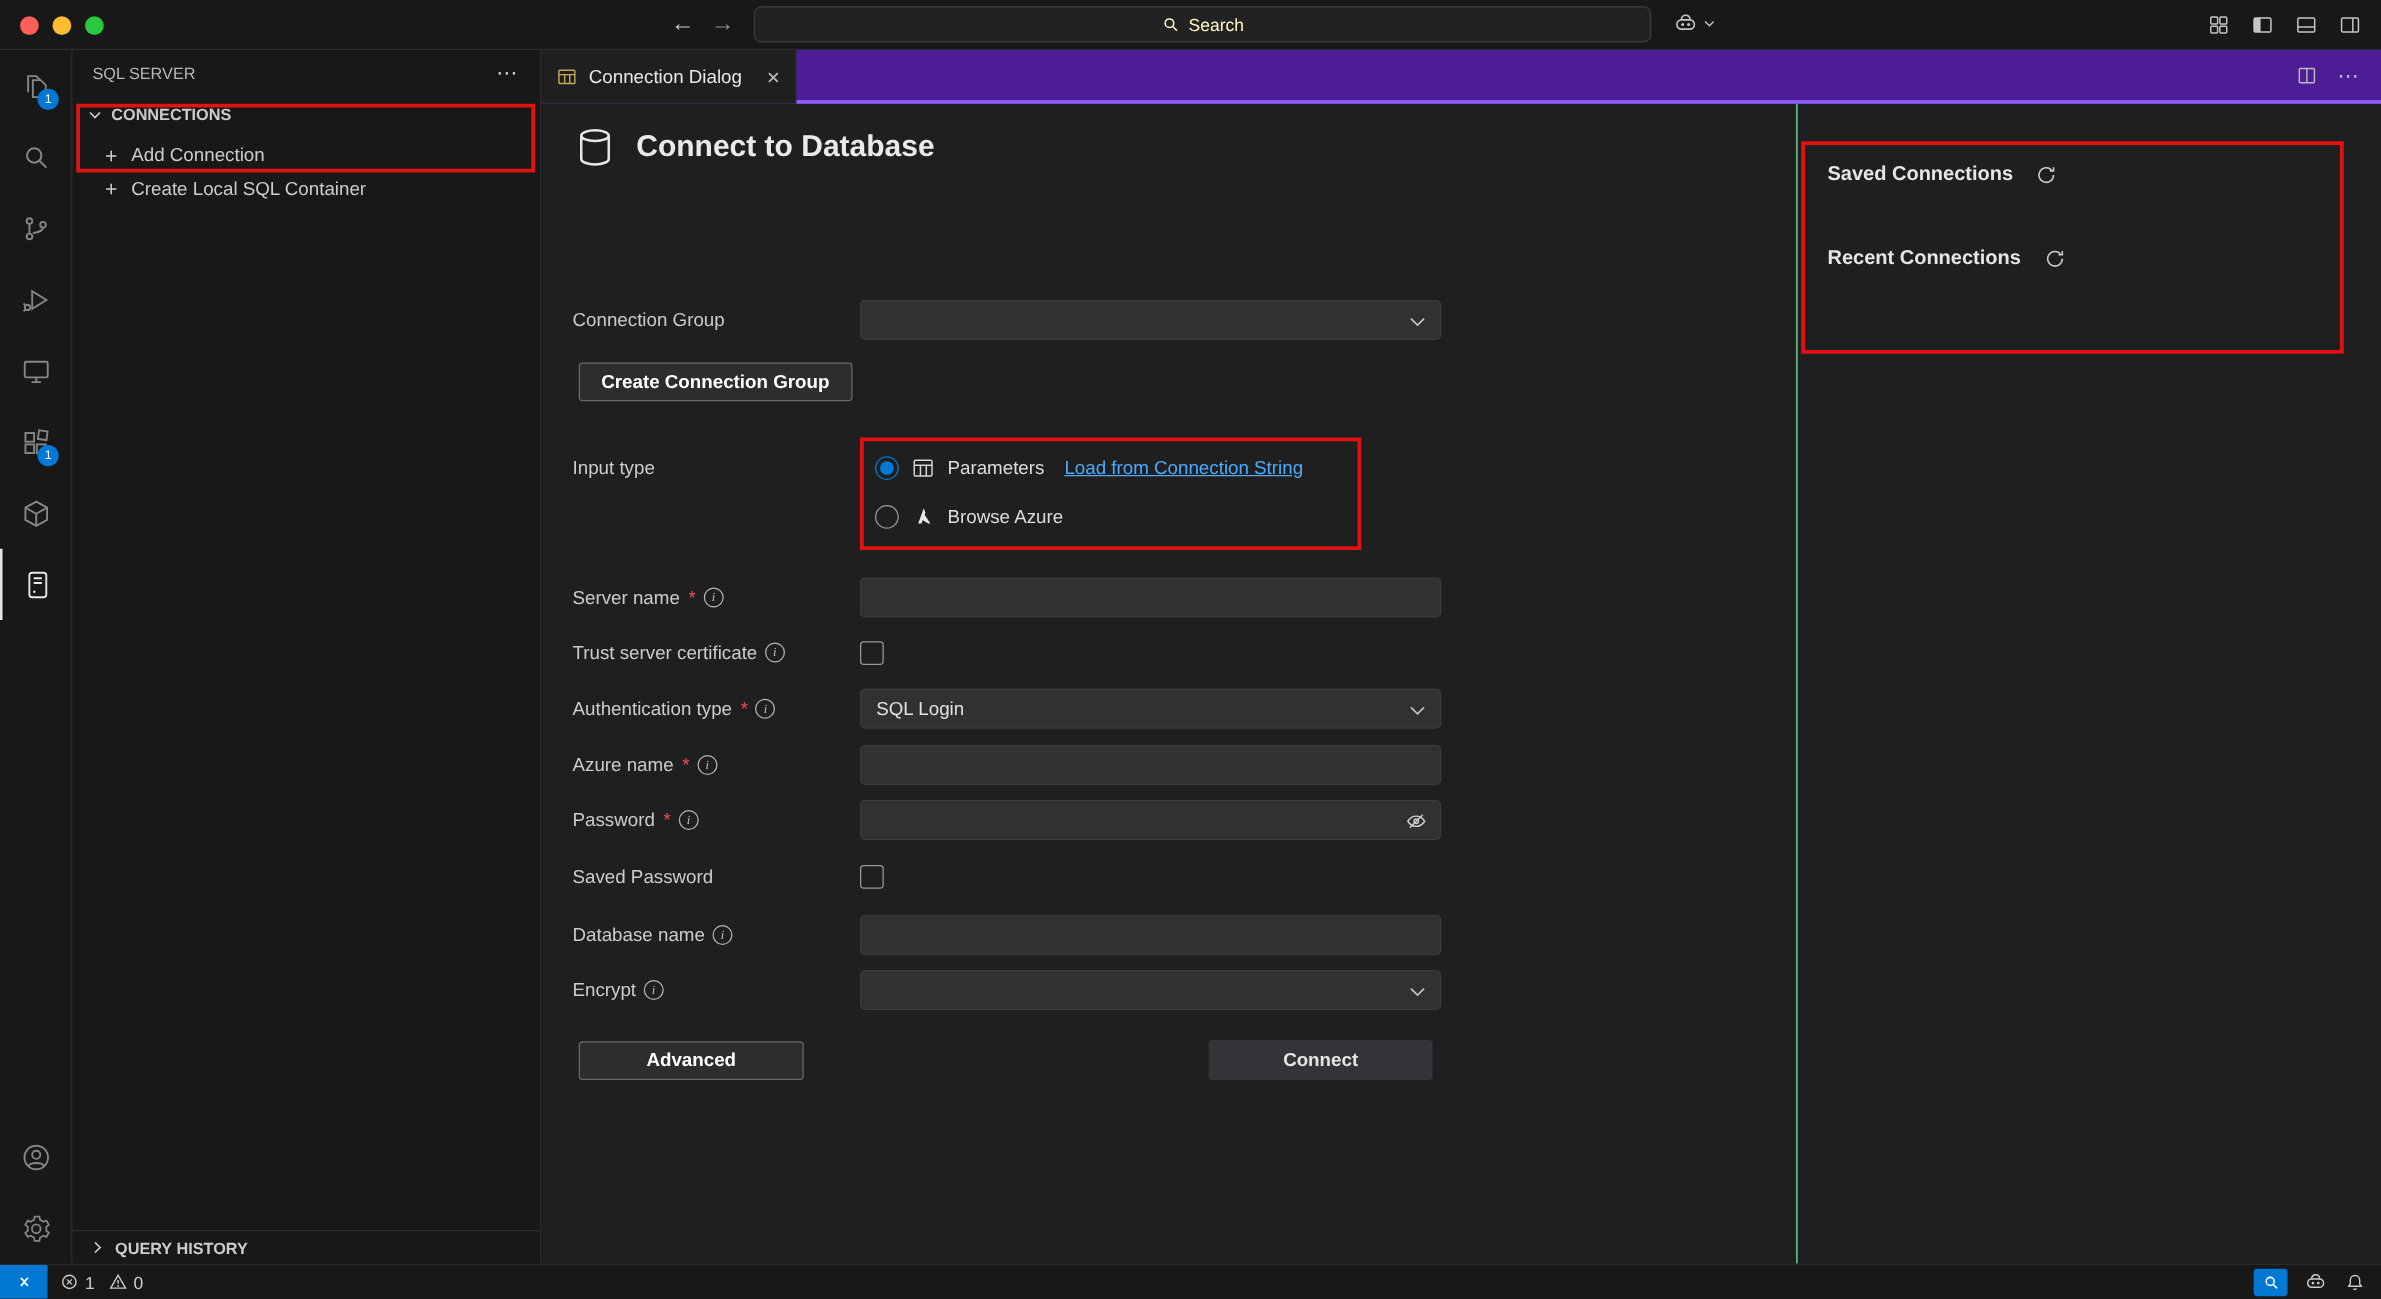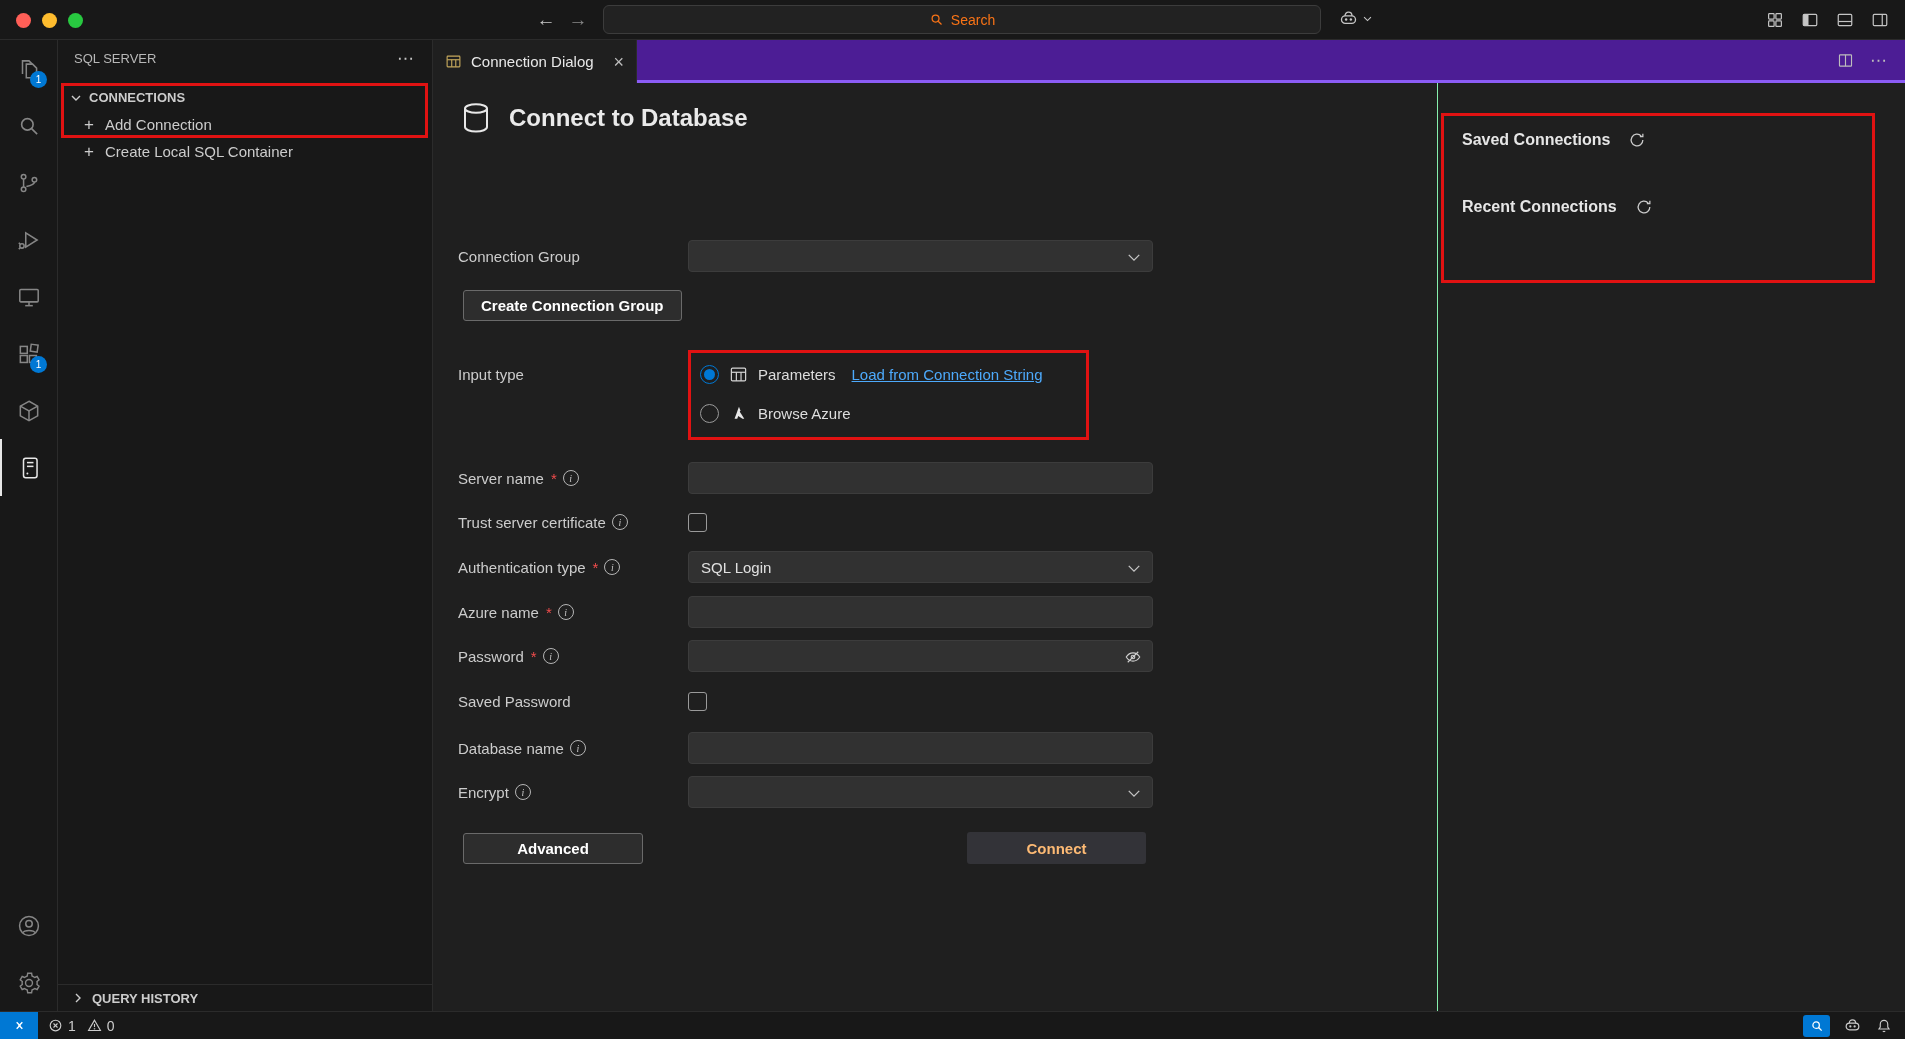--- a/index.html
+++ b/index.html
@@ -7,37 +7,37 @@
   body{background:#1f1f1f;font-family:"Liberation Sans",sans-serif;color:#cccccc;position:relative}
   svg{display:block}
 
   
   .titlebar{position:absolute;top:0;left:0;right:0;height:40px;background:#181818;border-bottom:1px solid #2b2b2b;z-index:5}
   .traffic{position:absolute;left:16px;top:13px;display:flex;gap:11px}
   .tl{width:15px;height:15px;border-radius:50%}
   .tl.red{background:#ff5f57}.tl.yellow{background:#febc2e}.tl.green{background:#28c840}
   .navarrow{position:absolute;top:7px;font-size:19px;color:#c9c9c9;width:26px;text-align:center;line-height:26px}
   .navarrow.fwd{color:#8a8a8a}
-  .searchbox{position:absolute;left:603px;top:5px;width:718px;height:29px;background:#222222;border:1px solid #3c3c3c;border-radius:6px;display:flex;align-items:center;justify-content:center;gap:7px;color:#f97316;font-size:14px}
+  .searchbox{position:absolute;left:603px;top:5px;width:718px;height:29px;background:#222222;border:1px solid #3c3c3c;border-radius:6px;display:flex;align-items:center;justify-content:center;gap:7px;color:#fef9c3;font-size:14px}
   .copilot-btn{position:absolute;left:1338px;top:8px;display:flex;align-items:center;gap:3px;color:#c5c5c5}
   .tb-right{position:absolute;right:16px;top:11px;display:flex;gap:17px;color:#c5c5c5}
 
   
   .activitybar{position:absolute;left:0;top:40px;bottom:28px;width:58px;background:#181818;border-right:1px solid #2b2b2b;display:flex;flex-direction:column;z-index:4}
   .ab-item{height:57px;display:flex;align-items:center;justify-content:center;color:#868686;position:relative;cursor:pointer}
   .ab-item.active{color:#e7e7e7;border-left:2px solid #e7e7e7}
   .ab-badge{position:absolute;right:10px;bottom:9px;min-width:17px;height:17px;border-radius:9px;background:var(--accent,#0078d4);color:#fff;font-size:10px;display:flex;align-items:center;justify-content:center;padding:0 3px}
   .ab-bottom{margin-top:auto}
 
   
   .sidebar{position:absolute;left:58px;top:40px;bottom:28px;width:375px;background:#181818;border-right:1px solid #2b2b2b;z-index:3}
   .sb-title{height:36px;display:flex;align-items:center;padding:0 16px;font-size:13px;color:#b8b8b8}
   .sb-more{margin-left:auto;font-size:17px;color:#c5c5c5;letter-spacing:2px}
   .sb-rows{padding-top:8px}
-  .sb-section{height:27px;display:flex;align-items:center;gap:5px;padding-left:10px;font-size:13px;font-weight:bold;color:#cccccc;cursor:pointer}
+  .sb-section{height:27px;display:flex;gap:5px;padding-left:10px;font-size:13px;font-weight:bold;color:#cccccc;cursor:pointer}
   .sb-item{height:27px;display:flex;align-items:center;gap:9px;padding-left:24px;font-size:15px;color:#cccccc;cursor:pointer}
   .sb-plus{font-size:17px;color:#cccccc;width:14px;text-align:center}
   .sb-bottomsec{position:absolute;left:0;right:0;bottom:0;height:27px;border-top:1px solid #2b2b2b;display:flex;align-items:center;gap:6px;padding-left:12px;font-size:13px;font-weight:bold;color:#cccccc;cursor:pointer}
 
   
   .editor{position:absolute;left:433px;top:40px;right:0;bottom:28px;background:#1f1f1f}
   .tabbar{position:absolute;top:0;left:0;right:0;height:43px;background:#4c1d95;border-bottom:3px solid #8b5cf6;display:flex}
   .tab{width:204px;height:43px;background:#1f1f1f;border-right:1px solid #2b2b2b;display:flex;align-items:center;gap:9px;padding:0 12px;font-size:15px;color:#e8e8e8;cursor:pointer}
   .tab-close{margin-left:auto;font-size:18px;color:#bdbdbd;line-height:16px}
   .tab-actions{margin-left:auto;display:flex;align-items:center;gap:16px;padding-right:16px;color:#bdbdbd}
@@ -52,21 +52,21 @@
   .dtitle-icon{color:#e8e8e8}
   .dtitle-text{margin-left:15px;font-size:24px;font-weight:600;color:#eaeaea}
   .flabel{width:230px;display:flex;align-items:center;gap:6px;font-size:15px;color:#cccccc}
   .req{color:var(--required,#f14c4c);margin-left:1px}
   .info{width:16px;height:16px;border:1px solid #b5b5b5;border-radius:50%;color:#c5c5c5;font-size:10px;display:inline-flex;align-items:center;justify-content:center;font-style:italic;font-family:"Liberation Serif",serif}
   .tinput{width:465px;height:32px;background:#313131;border:1px solid #3c3c3c;border-radius:4px;position:relative;display:flex;align-items:center;padding:0 12px;font-size:15px;color:#e0e0e0;cursor:text}
   .tinput.select{cursor:pointer}
   .chev{position:absolute;right:11px;top:11px;color:#c5c5c5}
   .checkbox{width:19px;height:19px;border:1px solid #9a9a9a;border-radius:3px;background:transparent;cursor:pointer}
   .btn-secondary{height:31px;padding:0 17px;display:inline-flex;align-items:center;justify-content:center;background:#2d2d2d;border:1px solid #6a6a6a;border-radius:3px;color:#ffffff;font-size:15px;font-weight:bold;cursor:pointer}
-  .btn-disabled{position:absolute;left:534px;top:749px;width:179px;height:32px;display:flex;align-items:center;justify-content:center;background:#333338;border-radius:3px;color:#fdba74;font-size:15px;font-weight:600}
+  .btn-disabled{position:absolute;left:534px;top:749px;width:179px;height:32px;display:flex;align-items:center;justify-content:center;background:#333338;border-radius:3px;color:#e5e5e5;font-size:15px;font-weight:600}
   .radio{width:19px;height:19px;border-radius:50%;border:1px solid #9a9a9a;position:relative;flex:none;cursor:pointer}
   .radio.sel{border-color:var(--accent,#0078d4)}
   .radio.sel::after{content:"";position:absolute;left:3px;top:3px;width:11px;height:11px;border-radius:50%;background:var(--accent,#0078d4)}
   .rrow{position:absolute;display:flex;align-items:center;height:32px;left:267px;gap:10px;font-size:15px;color:#dddddd}
   .link{color:var(--link,#4daafc);text-decoration:underline;font-size:15px;margin-left:6px;cursor:pointer}
   .ricon{color:#d6d6d6}
   .eye{position:absolute;right:10px;top:7px;color:#cfcfcf;cursor:pointer}
 
   
   .rp-row{position:absolute;left:24px;display:flex;align-items:center;gap:18px;height:28px}

